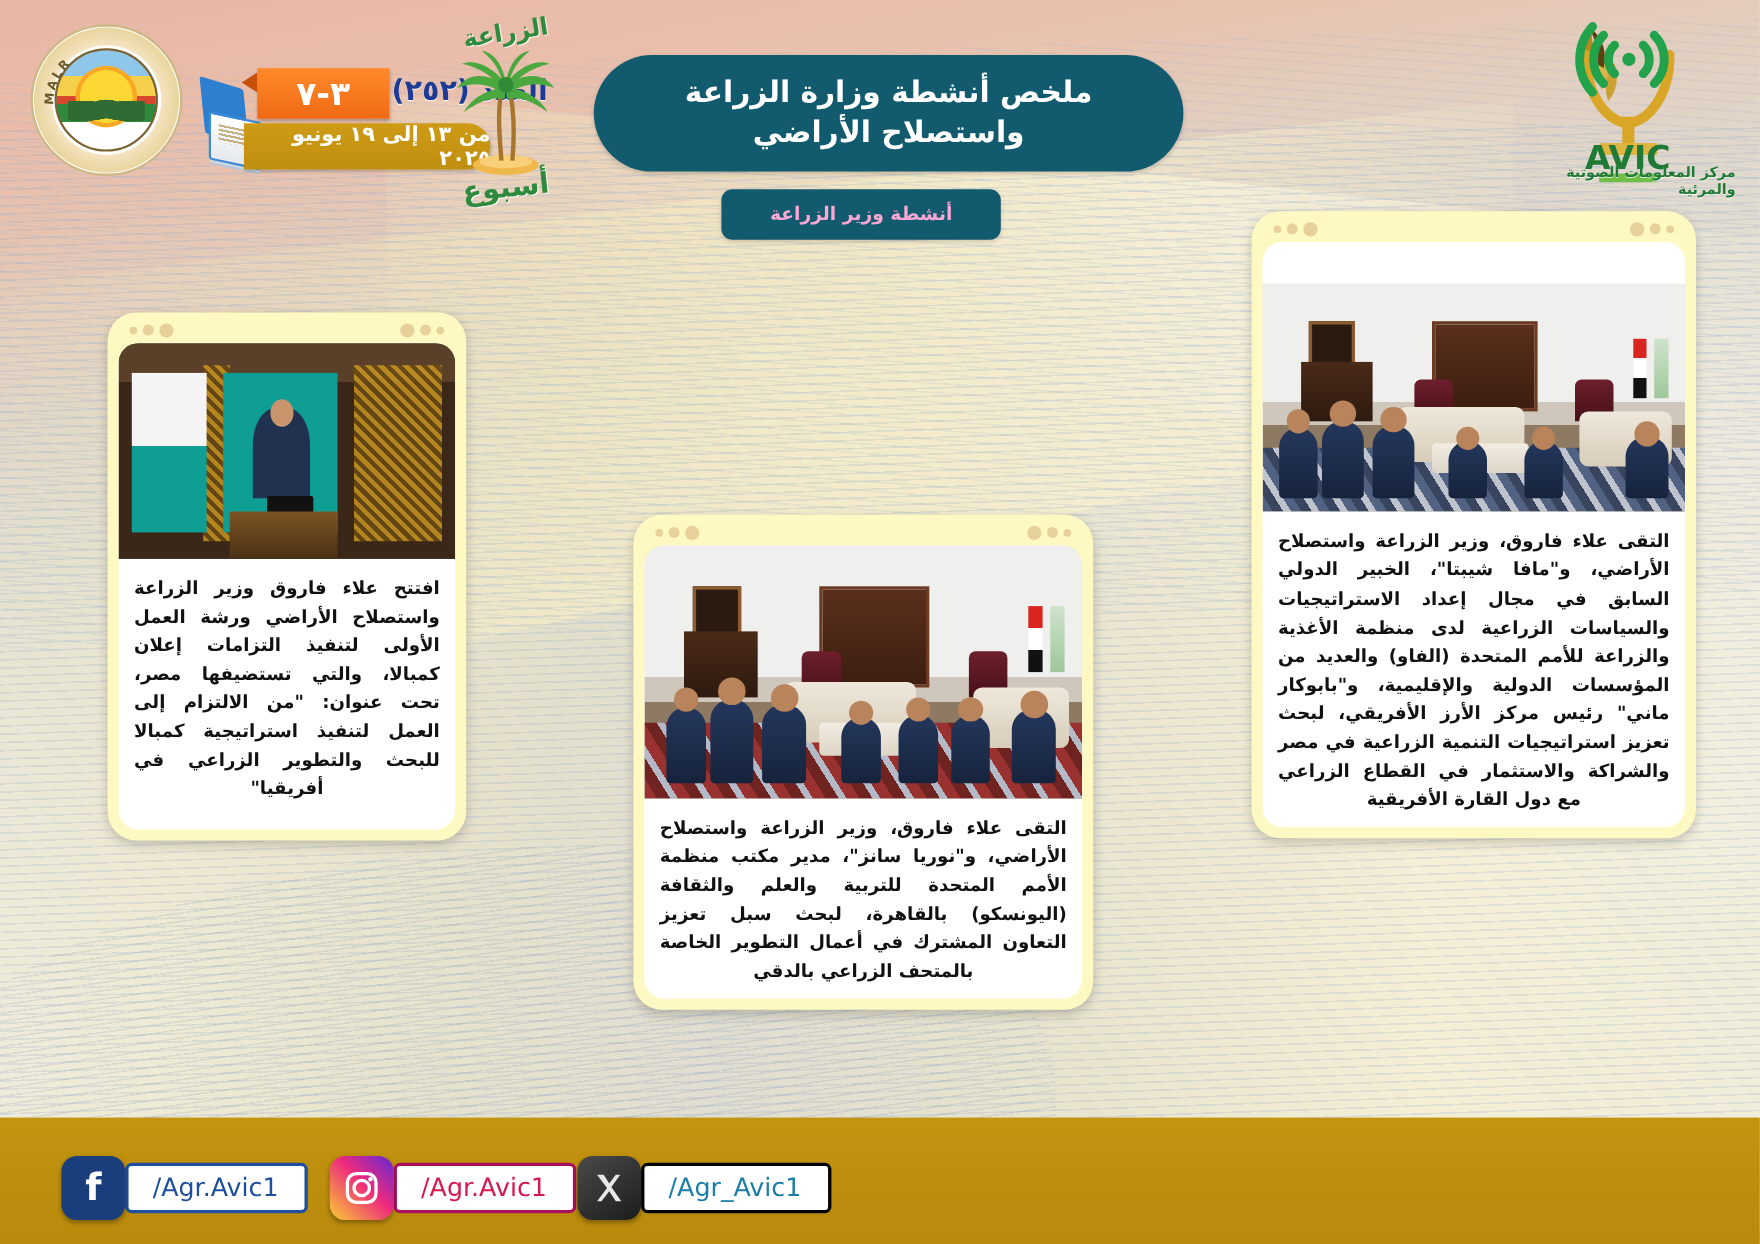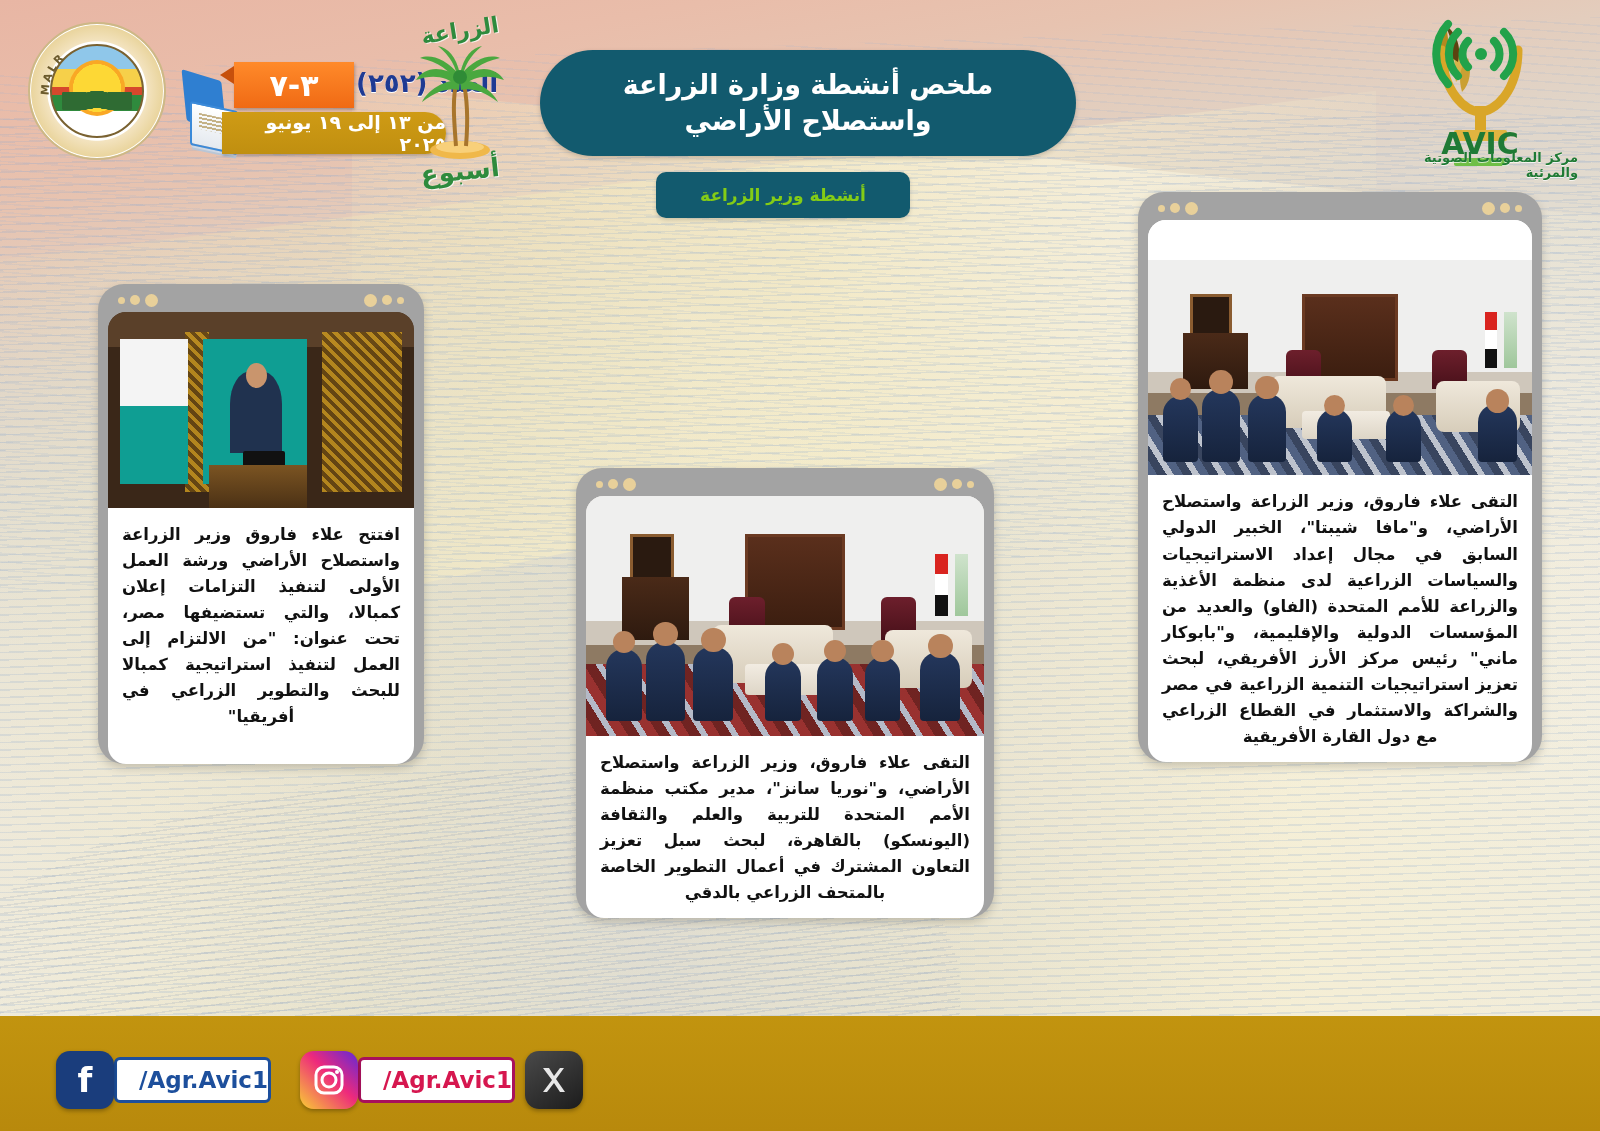--- a/index.html
+++ b/index.html
@@ -200,37 +200,37 @@
     color: #ffffff; font-size: 27px; font-weight: bold;
     text-align: center; padding: 0 26px; line-height: 1.35;
     box-shadow: 0 2px 5px rgba(0,0,0,.18);
   }
   .sub-title {
     position: absolute; left: 656px; top: 172px;
     width: 254px; height: 46px;
     background: #125a6e;
     border-radius: 10px;
     display: flex; align-items: center; justify-content: center;
-    color: #84cc16; font-size: 17px; font-weight: bold;
+    color: #f9a8d4; font-size: 17px; font-weight: bold;
     box-shadow: 0 2px 4px rgba(0,0,0,.15);
   }
 
   .avic-logo { position: absolute; right: 22px; top: 6px; width: 196px; height: 176px; }
   .avic-name {
     position: absolute; left: 0; right: 0; bottom: 2px;
     text-align: right; color: #1f7a35; font-size: 13px; font-weight: bold;
     text-shadow: 0 1px 0 rgba(255,255,255,.7);
   }
 
   
   .card {
     position: absolute;
-    background: #a3a3a3;
+    background: #fef9c3;
     border-radius: 26px;
-    padding: 28px 10px 0 10px;
+    padding: 28px 10px 10px 10px;
     box-shadow: 0 4px 10px rgba(0,0,0,.18);
   }
   .card-dots { position: absolute; top: 9px; height: 14px; display: flex; align-items: center; gap: 5px; }
   .dots-left  { left: 20px; }
   .dots-right { right: 20px; }
   .dot { background: #e8d09a; border-radius: 50%; display: block; }
   .d1 { width: 13px; height: 13px; }
   .d2 { width: 10px; height: 10px; }
   .d3 { width: 7px;  height: 7px; }
   .card-body {
@@ -312,23 +312,23 @@
   }
   .social { position: absolute; display: flex; align-items: center; height: 58px; }
   .social-icon {
     width: 58px; height: 58px; border-radius: 14px;
     display: flex; align-items: center; justify-content: center;
     color: #fff; font-size: 34px; font-weight: bold;
     position: relative; z-index: 2;
     box-shadow: 0 2px 4px rgba(0,0,0,.3);
   }
   .social-pill {
-    height: 46px; margin-right: -8px; padding: 0 0 0 22px;
+    height: 46px; margin-right: -8px; padding: 0 24px 0 22px;
     background: #fff; display: flex; align-items: center;
-    font-size: 23px; font-weight: bold; direction: ltr;
+    font-size: 23px; font-weight: normal; direction: ltr;
     border-radius: 6px;
   }
   .sp-fb  { border: 3px solid #1d4f9c; color: #1d4f9c; }
   .sp-ig  { border: 3px solid #a8105c; color: #d6174f; }
   .sp-x   { border: 3px solid #000;    color: #1b7ea8; }
 
   .ic-fb { background: #1a3d7c; }
   .ic-ig { background: linear-gradient(45deg, #f9ce34, #ee2a7b 55%, #6228d7); }
   .ic-x  { background: linear-gradient(145deg, #4a4a4a, #1c1c1c); }
 
@@ -597,20 +597,21 @@
       <div class="social-icon ic-ig">
         <svg width="34" height="34" viewBox="0 0 34 34">
           <rect x="4" y="4" width="26" height="26" rx="8" fill="none" stroke="#fff" stroke-width="3"></rect>
           <circle cx="17" cy="17" r="7" fill="none" stroke="#fff" stroke-width="3"></circle>
           <circle cx="25" cy="9" r="2" fill="#fff"></circle>
         </svg>
       </div>
     </div>
 
     <div class="social" style="left: 525px; bottom: 22px;">
+      <div class="social-pill sp-x">/Agr_Avic1</div>
       <div class="social-icon ic-x">
         <svg width="32" height="32" viewBox="0 0 32 32">
           <path d="M5 4 L14 16 L5 28 H9 L16 19 L22 28 H27 L18 15 L26 4 H22 L16 12 L11 4 Z" fill="#e8e8e8"></path>
         </svg>
       </div>
     </div>
 
 
   </div>
 

